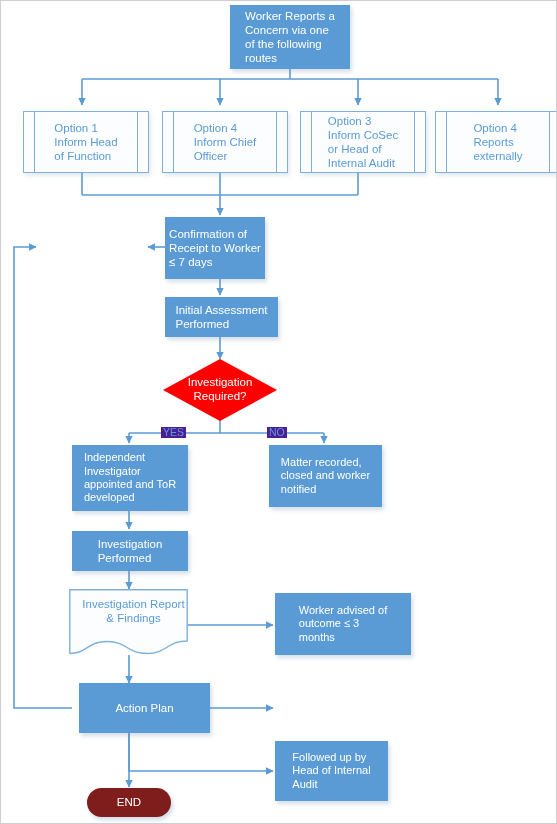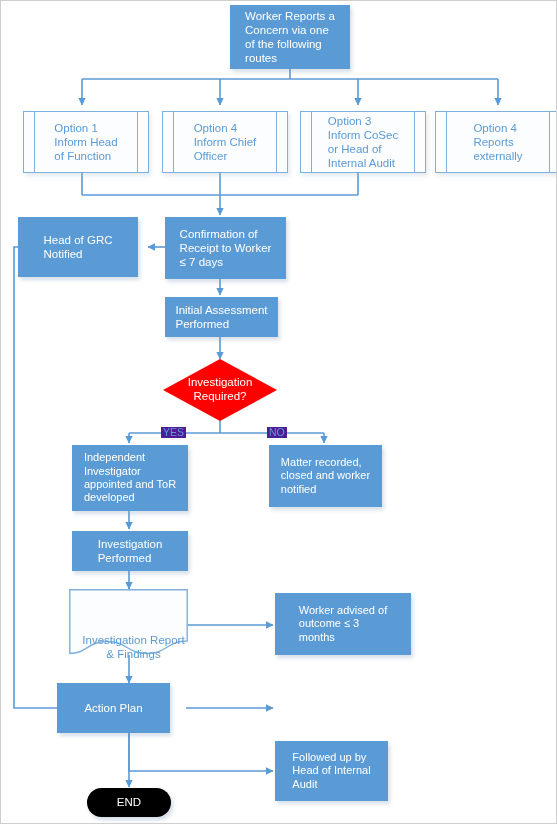--- a/index.html
+++ b/index.html
@@ -85,25 +85,24 @@
   }
   .docshape svg{position:absolute;left:0;top:0;}
   .doclabel{
     position:absolute;
     left:10px; right:0; top:8px;
     text-align:center;
     color:#5B9BD5;
     font-size:11.5px;
     line-height:1.25;
     white-space:pre-line;
-    margin-top:36px;
   }
   
   .terminator{
-    background:#000000;
+    background:#7f1d1d;
     color:#ffffff;
     font-size:11.5px;
     border-radius:22px;
     box-shadow:2px 3px 4px rgba(120,150,180,0.35);
   }
   
   .edge-label{
     position:absolute;
     color:#5B9BD5;
     font-size:10.5px;
@@ -201,24 +200,22 @@
   </div>
 
   <div class="node predef" style="left:434px; top:110px; width:126px; height:62px;">
     <span class="bar l"></span>
     <span class="bar r"></span>
     <span class="ptxt">Option 4
 Reports
 externally</span>
   </div>
 
-  <div class="node proc" style="left:17px; top:216px; width:120px; height:60px;">Head of GRC
-Notified</div>
-
-  <div class="node proc" style="left:164px; top:216px; width:121px; height:62px;">Confirmation of
+
+  <div class="node proc" style="left:164px; top:216px; width:100px; height:62px;">Confirmation of
 Receipt to Worker
 ≤ 7 days</div>
 
   <div class="node proc" style="left:164px; top:296px; width:113px; height:40px;">Initial  Assessment
 Performed</div>
 
   <div class="diamond-wrap" style="left:162px; top:358px; width:114px; height:62px;">
     <span class="diamond-shape"></span>
     <span class="diamond-label">Investigation
 Required?</span>
@@ -241,21 +238,21 @@
       <path d="M0.8,0.8 H118.2 V52 C98,52 98,64.5 78,64.5 C58,64.5 58,52.5 38,52.5 C18,52.5 18,64.5 0.8,64.5 Z" fill="#FCFDFE" stroke="#7FB0DC" stroke-width="1.4"></path>
     </svg>
     <div class="doclabel">Investigation Report
 &amp; Findings</div>
   </div>
 
   <div class="node proc small" style="left:274px; top:592px; width:136px; height:62px;">Worker advised of
 outcome ≤ 3
 months</div>
 
-  <div class="node proc" style="left:56px; top:682px; width:113px; height:50px;">Action Plan</div>
+  <div class="node proc" style="left:78px; top:682px; width:131px; height:50px;">Action Plan</div>
 
 
   <div class="node proc small" style="left:274px; top:740px; width:113px; height:60px;">Followed up by
 Head of Internal
 Audit</div>
 
   <div class="node terminator" style="left:86px; top:787px; width:84px; height:29px;">END</div>
 
 </div>
 

